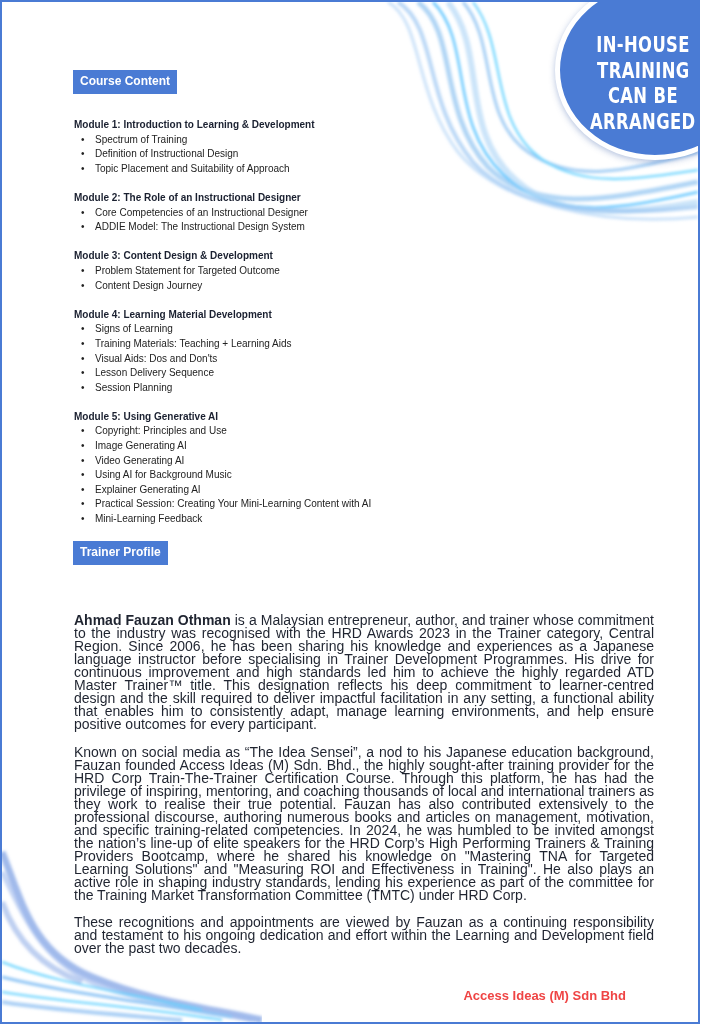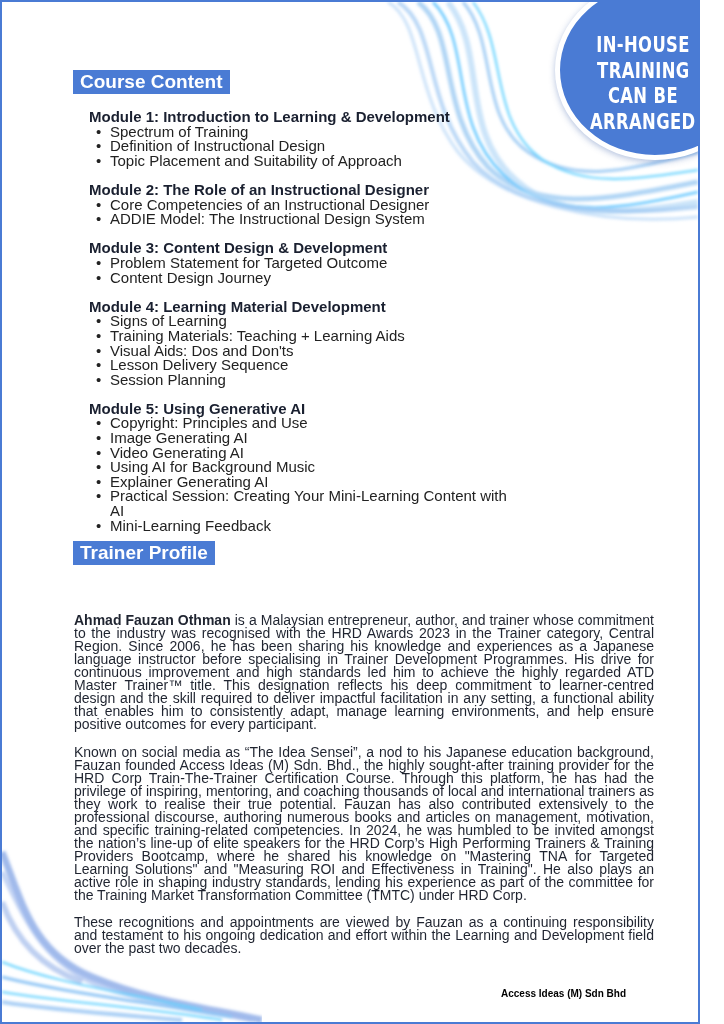--- a/index.html
+++ b/index.html
@@ -19,33 +19,33 @@
     display: flex; flex-direction: column; align-items: center; justify-content: center;
     padding-top: 28px; padding-right: 24px;
   }
   .badge-line {
     color: #ffffff; font-family: "DejaVu Sans", sans-serif; font-weight: bold;
     font-size: 21px; line-height: 25.5px; letter-spacing: 0.5px;
     transform: scaleX(0.78); white-space: nowrap; text-align: center;
   }
   .section-head {
     position: absolute; left: 71px; background: #4a7bd4; color: #fff;
-    font-weight: bold; font-size: 19px; padding: 3px 7px 4px 7px; line-height: 17px;
+    font-weight: bold; font-size: 12px; padding: 3px 7px 4px 7px; line-height: 17px;
   }
-  .course { position: absolute; left: 72px; top: 108px; width: 420px; font-size: 15px; line-height: 14.6px; margin-left: 15px; }
+  .course { position: absolute; left: 72px; top: 116px; width: 420px; font-size: 10px; line-height: 14.6px; }
   .module { margin-bottom: 14.6px; }
   .module-title { font-weight: bold; color: #1a2030; }
   .module ul { list-style: none; }
   .module li { position: relative; padding-left: 21px; color: #222; }
   .module li::before { content: "\2022"; position: absolute; left: 7px; top: 0; }
   .profile { position: absolute; left: 72px; top: 612px; width: 580px; font-size: 14px; line-height: 13px; color: #1f2430; }
   .profile p { text-align: justify; margin-bottom: 14.65px; }
   .profile b { font-weight: bold; }
   .footer-company {
-    position: absolute; right: 72px; top: 986px; font-weight: bold; font-size: 10px; color: #000000;
+    position: absolute; right: 72px; top: 986px; font-weight: bold; font-size: 13px; color: #ef4444;
   }
 </style>
 </head>
 <body>
 
 <div class="page">
 
   <svg class="deco deco-top" viewBox="0 0 320 260" preserveAspectRatio="none">
     <defs>
       <filter id="blur1">

